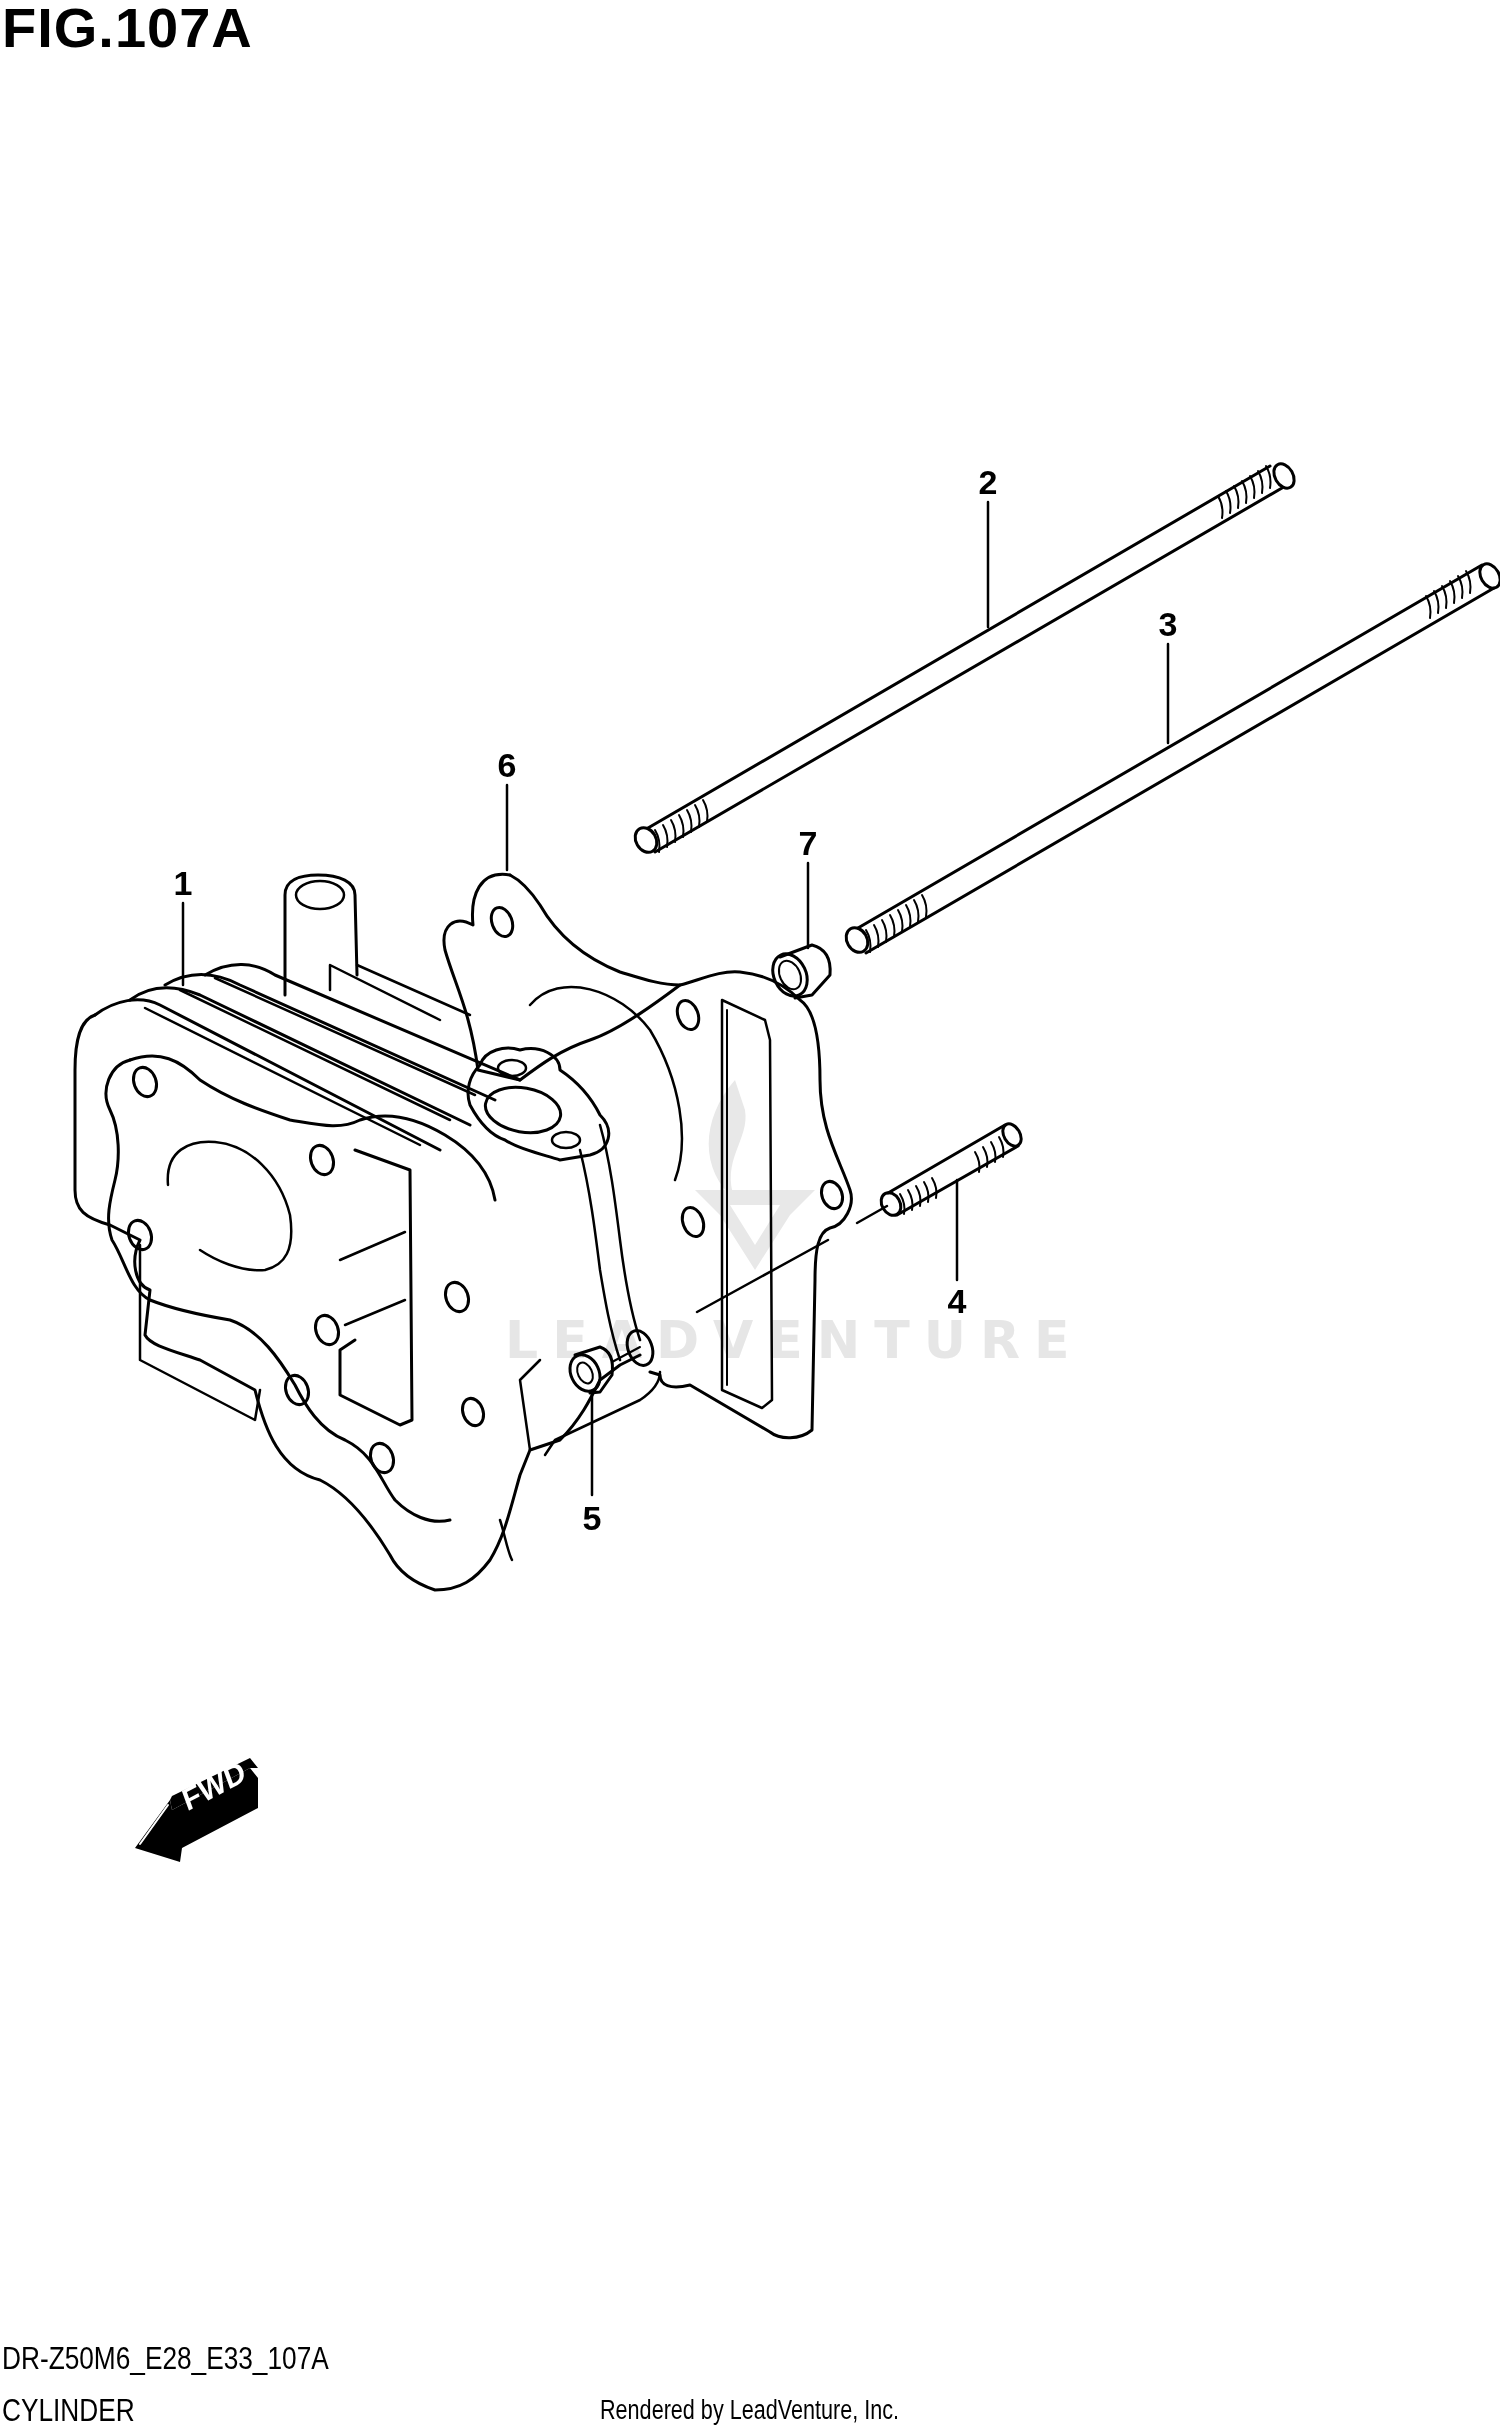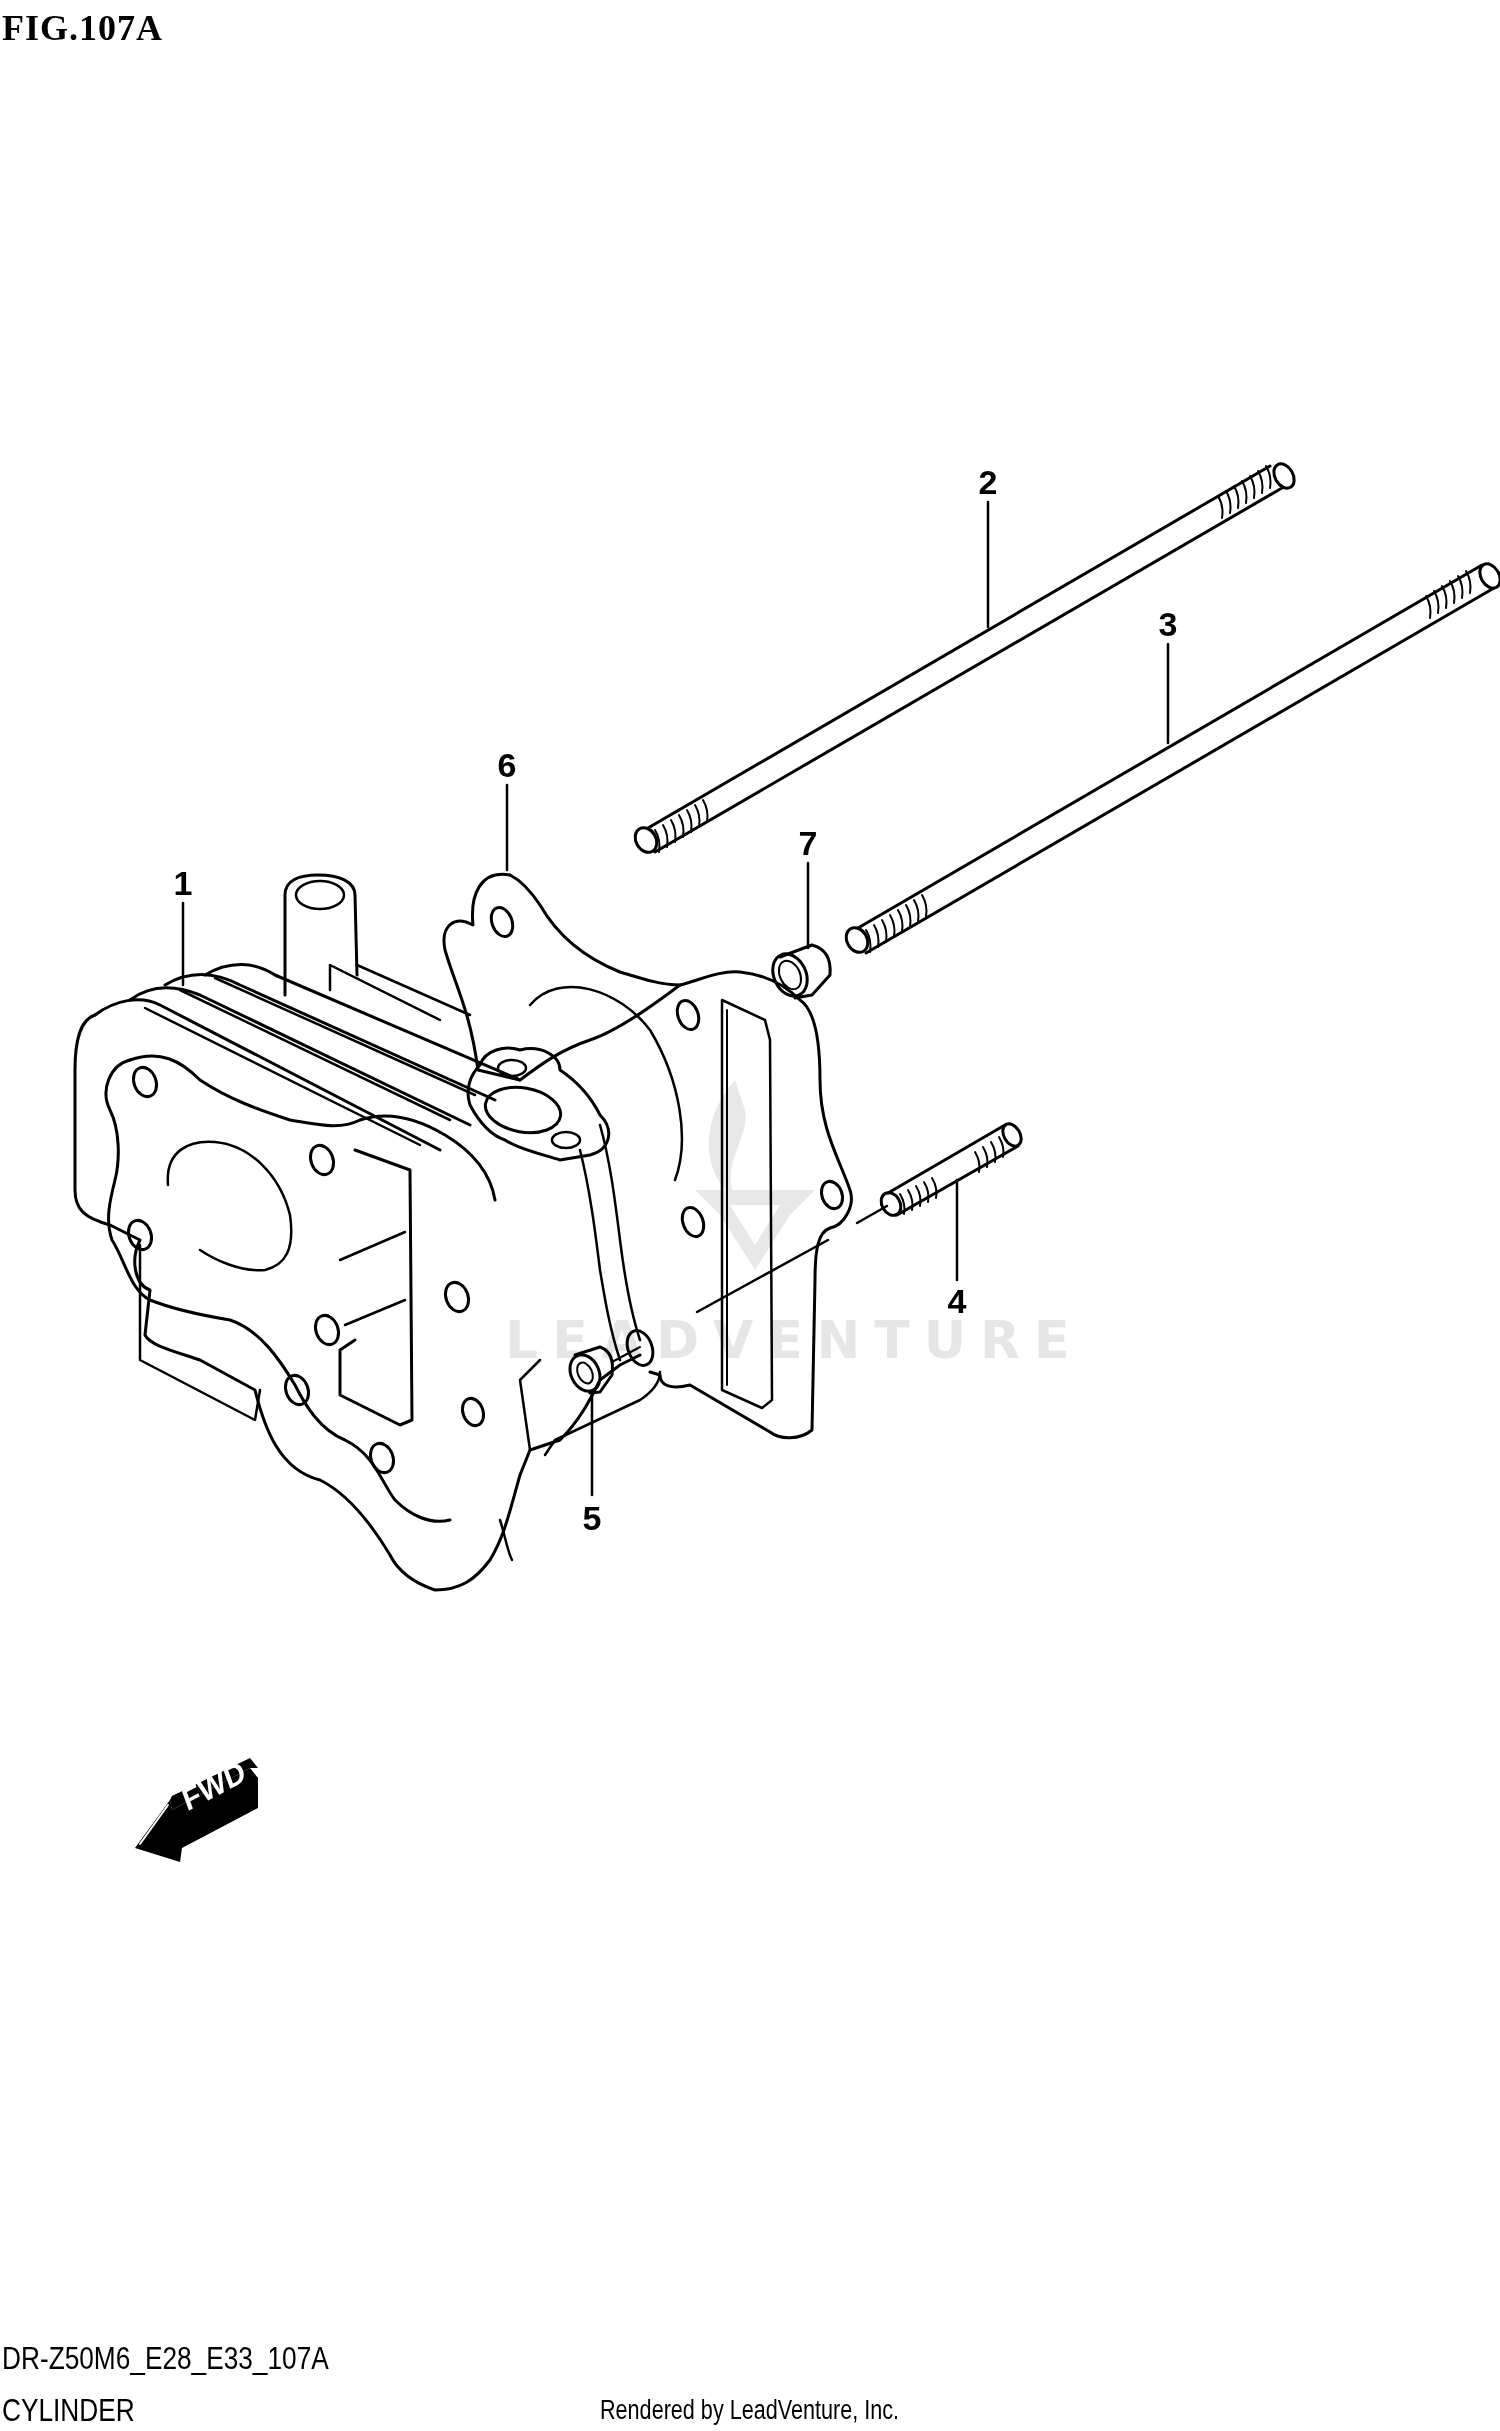--- a/index.html
+++ b/index.html
@@ -1,17 +1,17 @@
 <!DOCTYPE html>
 <html><head>
 <meta charset="utf-8">
 <style>
   html, body { margin: 0; padding: 0; background: #ffffff; }
   body { width: 1500px; height: 2431px; position: relative; overflow: hidden; font-family: "Liberation Sans", sans-serif; color: #000; }
-  .fig-title { position: absolute; left: 2px; top: 0px; font-family: Liberation Serif, serif; font-weight: 900; font-size: 36px; letter-spacing: 1px; line-height: 56px; }
+  .fig-title { position: absolute; left: 2px; top: 0px; font-family: Liberation Sans, sans-serif; font-weight: 900; font-size: 56px; letter-spacing: 1px; line-height: 56px; }
   svg.diagram { position: absolute; left: 0; top: 0; width: 1500px; height: 2431px; }
   .callout { position: absolute; font-family: "Liberation Sans", sans-serif; font-weight: bold; font-size: 34px; line-height: 36px; width: 40px; text-align: center; }
   .watermark { position: absolute; left: 505px; top: 1310px; font-family: "DejaVu Sans", sans-serif; font-size: 52px; letter-spacing: 14px; color: #e6e6e6; font-weight: bold; }
   .model-code { position: absolute; left: 2px; top: 2340px; font-family: "Liberation Sans", sans-serif; font-size: 32px; transform: scaleX(0.82); transform-origin: left top; }
   .caption { position: absolute; left: 2px; top: 2392px; font-family: "Liberation Sans", sans-serif; font-size: 32px; transform: scaleX(0.82); transform-origin: left top; }
   .credit { position: absolute; left: 600px; top: 2395px; font-family: "Liberation Sans", sans-serif; font-size: 27px; transform: scaleX(0.8); transform-origin: left top; }
   .fwd-label { font-family: "Liberation Sans", sans-serif; font-weight: bold; }
 </style>
 </head>
 <body>

